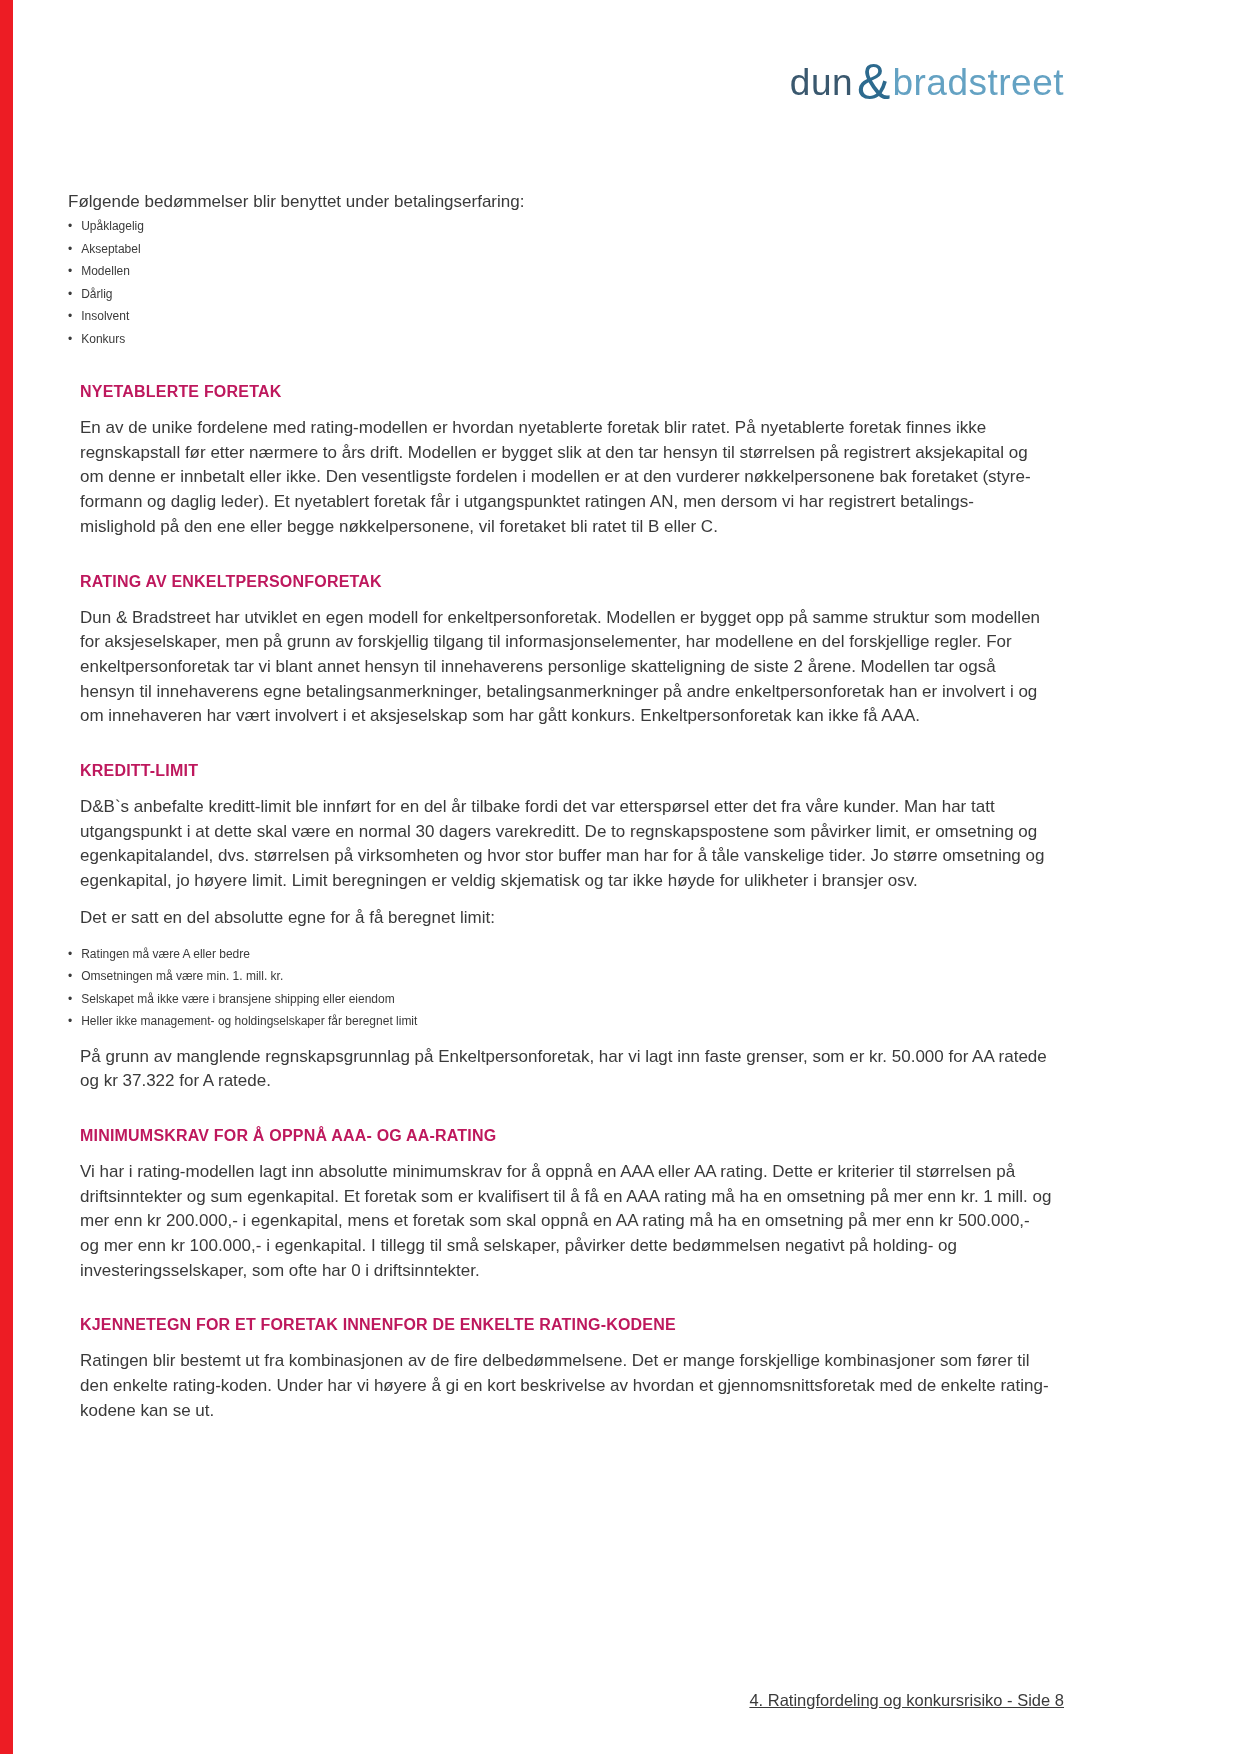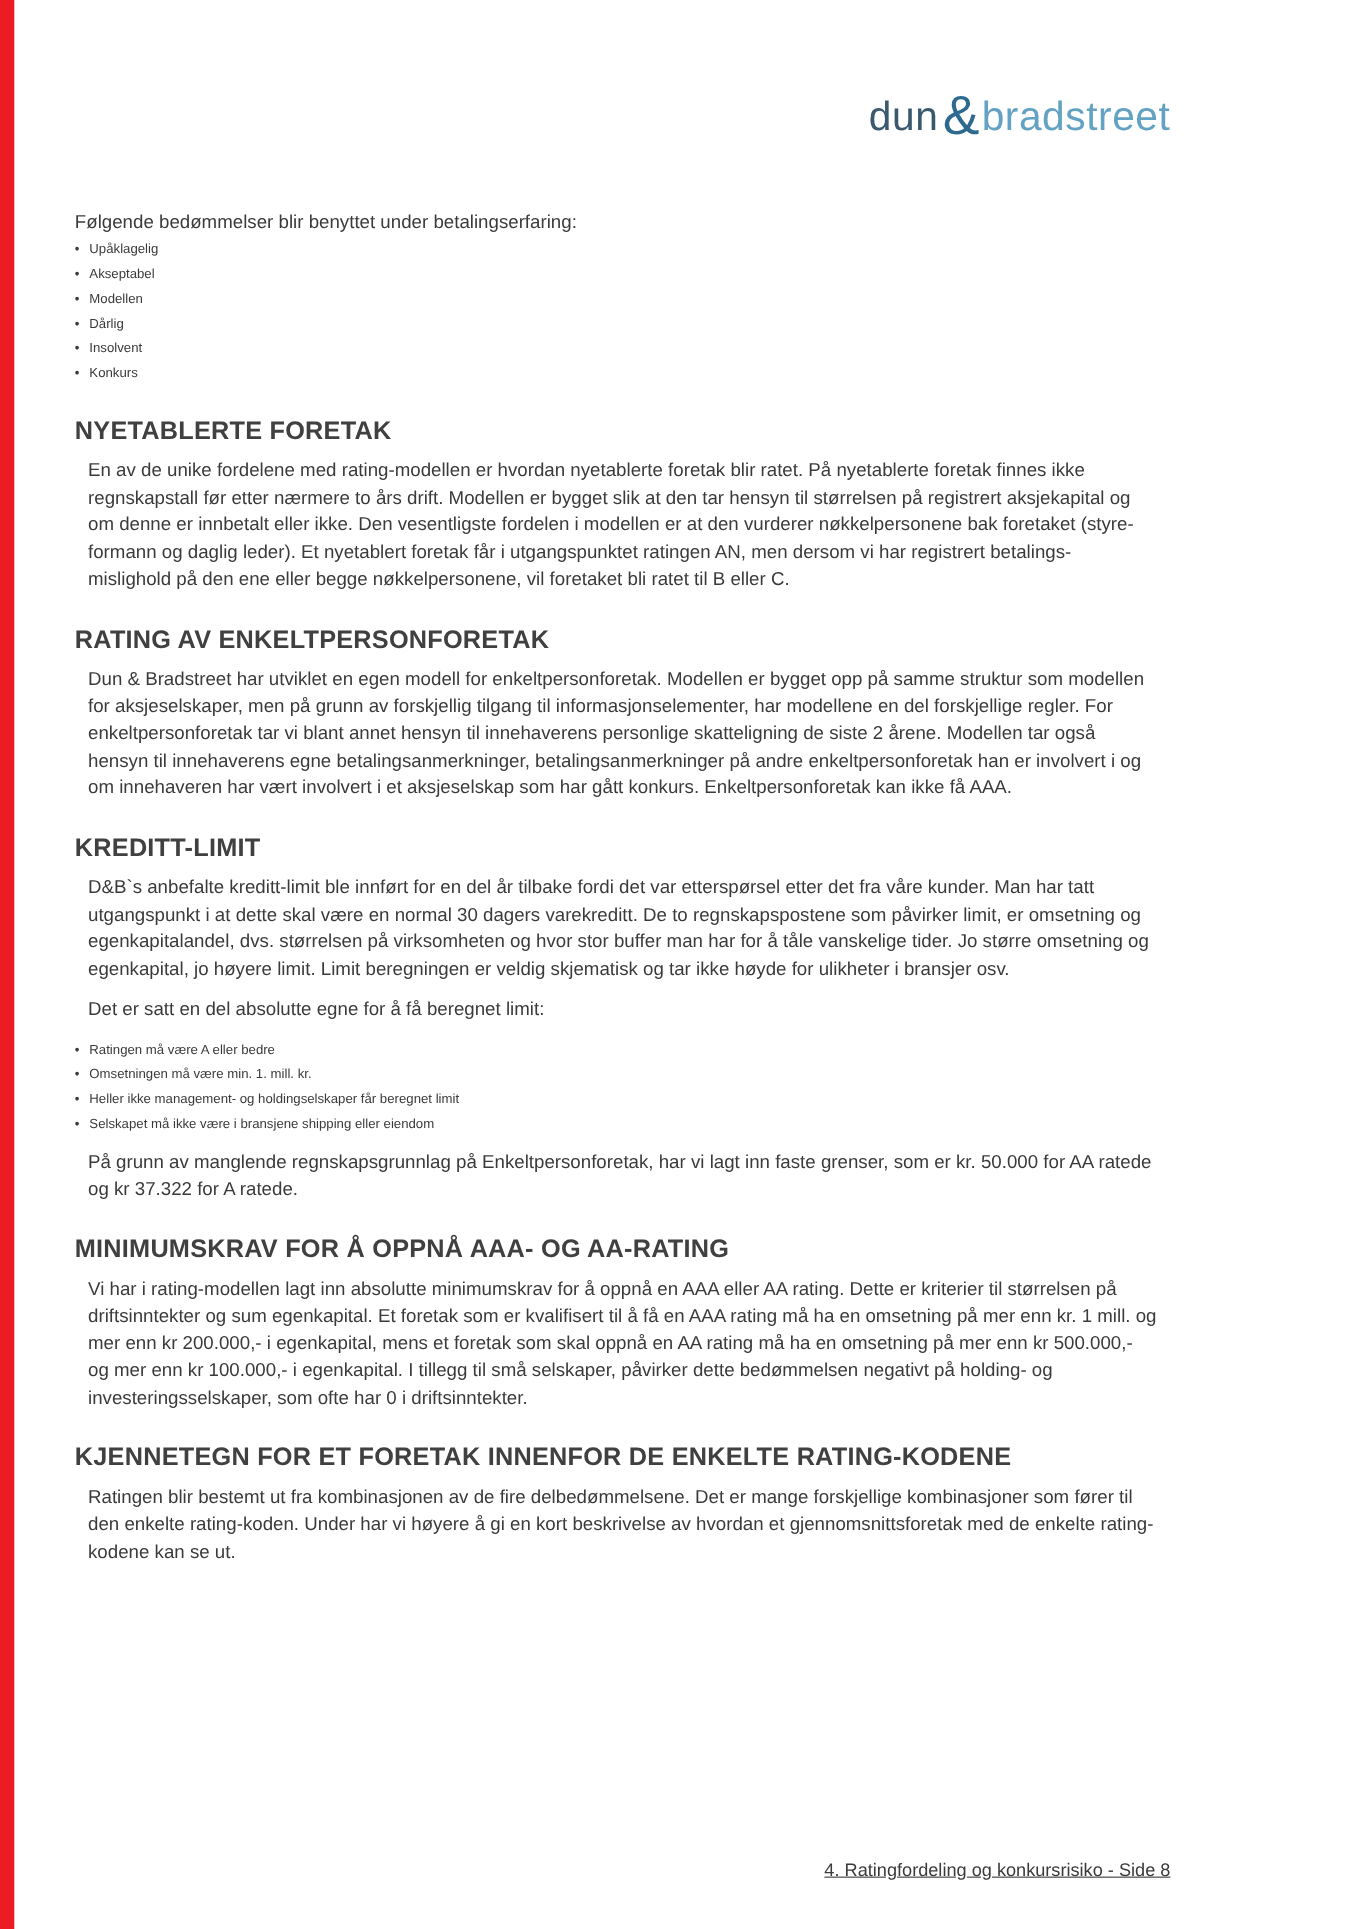--- a/index.html
+++ b/index.html
@@ -20,41 +20,40 @@
     position:absolute; left:68px; top:0; width:996px;
   }
   .logo-row {
     margin-top:62px;
     display:flex; justify-content:flex-end; align-items:baseline;
     height:52px;
   }
   .logo-dun {
     font-size:37px; letter-spacing:0.5px;
     color:var(--logo-dark, #3a586e);
-    margin-top:23px;
   }
   .logo-amp {
     font-size:50px; line-height:0;
     color:var(--logo-amp, #2d6a8e);
     margin:0 2px 0 4px; position:relative; top:4px;
     font-weight:400;
   }
   .logo-bradstreet {
     font-size:37px; letter-spacing:0.5px;
     color:var(--logo-light, #64a2c3);
   }
   .intro { margin-top:75px; font-size:17px; line-height:25px; }
   ul.bullets { list-style:none; margin:1px 0 0 0; padding:0; }
   ul.bullets li { line-height:22.5px; font-size:12px; }
   ul.bullets li::before { content:"\2022"; margin-right:9px; }
   .section { margin-top:29px; }
   .section h2 {
-    margin:0 0 3px 0;
-    font-size:23px; font-weight:bold; line-height:25px;
-    color:#404040; letter-spacing:0.2px;
+    margin:0 0 3px 12px;
+    font-size:16px; font-weight:bold; line-height:25px;
+    color:#be185d; letter-spacing:0.2px;
   }
   .section p { margin:12px; font-size:17px; line-height:24.7px; }
   .para-gap { margin-top:25px; }
   .footer {
     position:absolute; right:177px; bottom:44px;
     font-size:16.5px; color:#3a3a3a;text-decoration:underline;
   }
 </style>
 </head>
 <body>
@@ -92,22 +91,22 @@
       <p>Dun &amp; Bradstreet har utviklet en egen modell for enkeltpersonforetak. Modellen er bygget opp på samme struktur som modellen for aksjeselskaper, men på grunn av forskjellig tilgang til informasjonselementer, har modellene en del forskjellige regler. For enkeltpersonforetak tar vi blant annet hensyn til innehaverens personlige skatteligning de siste 2 årene. Modellen tar også hensyn til innehaverens egne betalingsanmerkninger, betalingsanmerkninger på andre enkeltpersonforetak han er involvert i og om innehaveren har vært involvert i et aksjeselskap som har gått konkurs. Enkeltpersonforetak kan ikke få AAA.</p>
     </div>
 
     <div class="section">
       <h2>KREDITT-LIMIT</h2>
       <p>D&amp;B`s anbefalte kreditt-limit ble innført for en del år tilbake fordi det var etterspørsel etter det fra våre kunder. Man har tatt utgangspunkt i at dette skal være en normal 30 dagers varekreditt. De to regnskapspostene som påvirker limit, er omsetning og egenkapitalandel, dvs. størrelsen på virksomheten og hvor stor buffer man har for å tåle vanskelige tider. Jo større omsetning og egenkapital, jo høyere limit. Limit beregningen er veldig skjematisk og tar ikke høyde for ulikheter i bransjer osv.</p>
       <p class="para-gap">Det er satt en del absolutte egne for å få beregnet limit:</p>
       <ul class="bullets">
         <li>Ratingen må være A eller bedre</li>
         <li>Omsetningen må være min. 1. mill. kr.</li>
+        <li>Selskapet må ikke være i bransjene shipping eller eiendom</li>
         <li>Heller ikke management- og holdingselskaper får beregnet limit</li>
-        <li>Selskapet må ikke være i bransjene shipping eller eiendom</li>
       </ul>
       <p class="para-gap">På grunn av manglende regnskapsgrunnlag på Enkeltpersonforetak, har vi lagt inn faste grenser, som er kr. 50.000 for AA ratede og kr 37.322 for A ratede.</p>
     </div>
 
     <div class="section">
       <h2>MINIMUMSKRAV FOR Å OPPNÅ AAA- OG AA-RATING</h2>
       <p>Vi har i rating-modellen lagt inn absolutte minimumskrav for å oppnå en AAA eller AA rating. Dette er kriterier til størrelsen på driftsinntekter og sum egenkapital. Et foretak som er kvalifisert til å få en AAA rating må ha en omsetning på mer enn kr. 1 mill. og mer enn kr 200.000,- i egenkapital, mens et foretak som skal oppnå en AA rating må ha en omsetning på mer enn kr 500.000,- og mer enn kr 100.000,- i egenkapital. I tillegg til små selskaper, påvirker dette bedømmelsen negativt på holding- og investeringsselskaper, som ofte har 0 i driftsinntekter.</p>
     </div>
 
     <div class="section">

